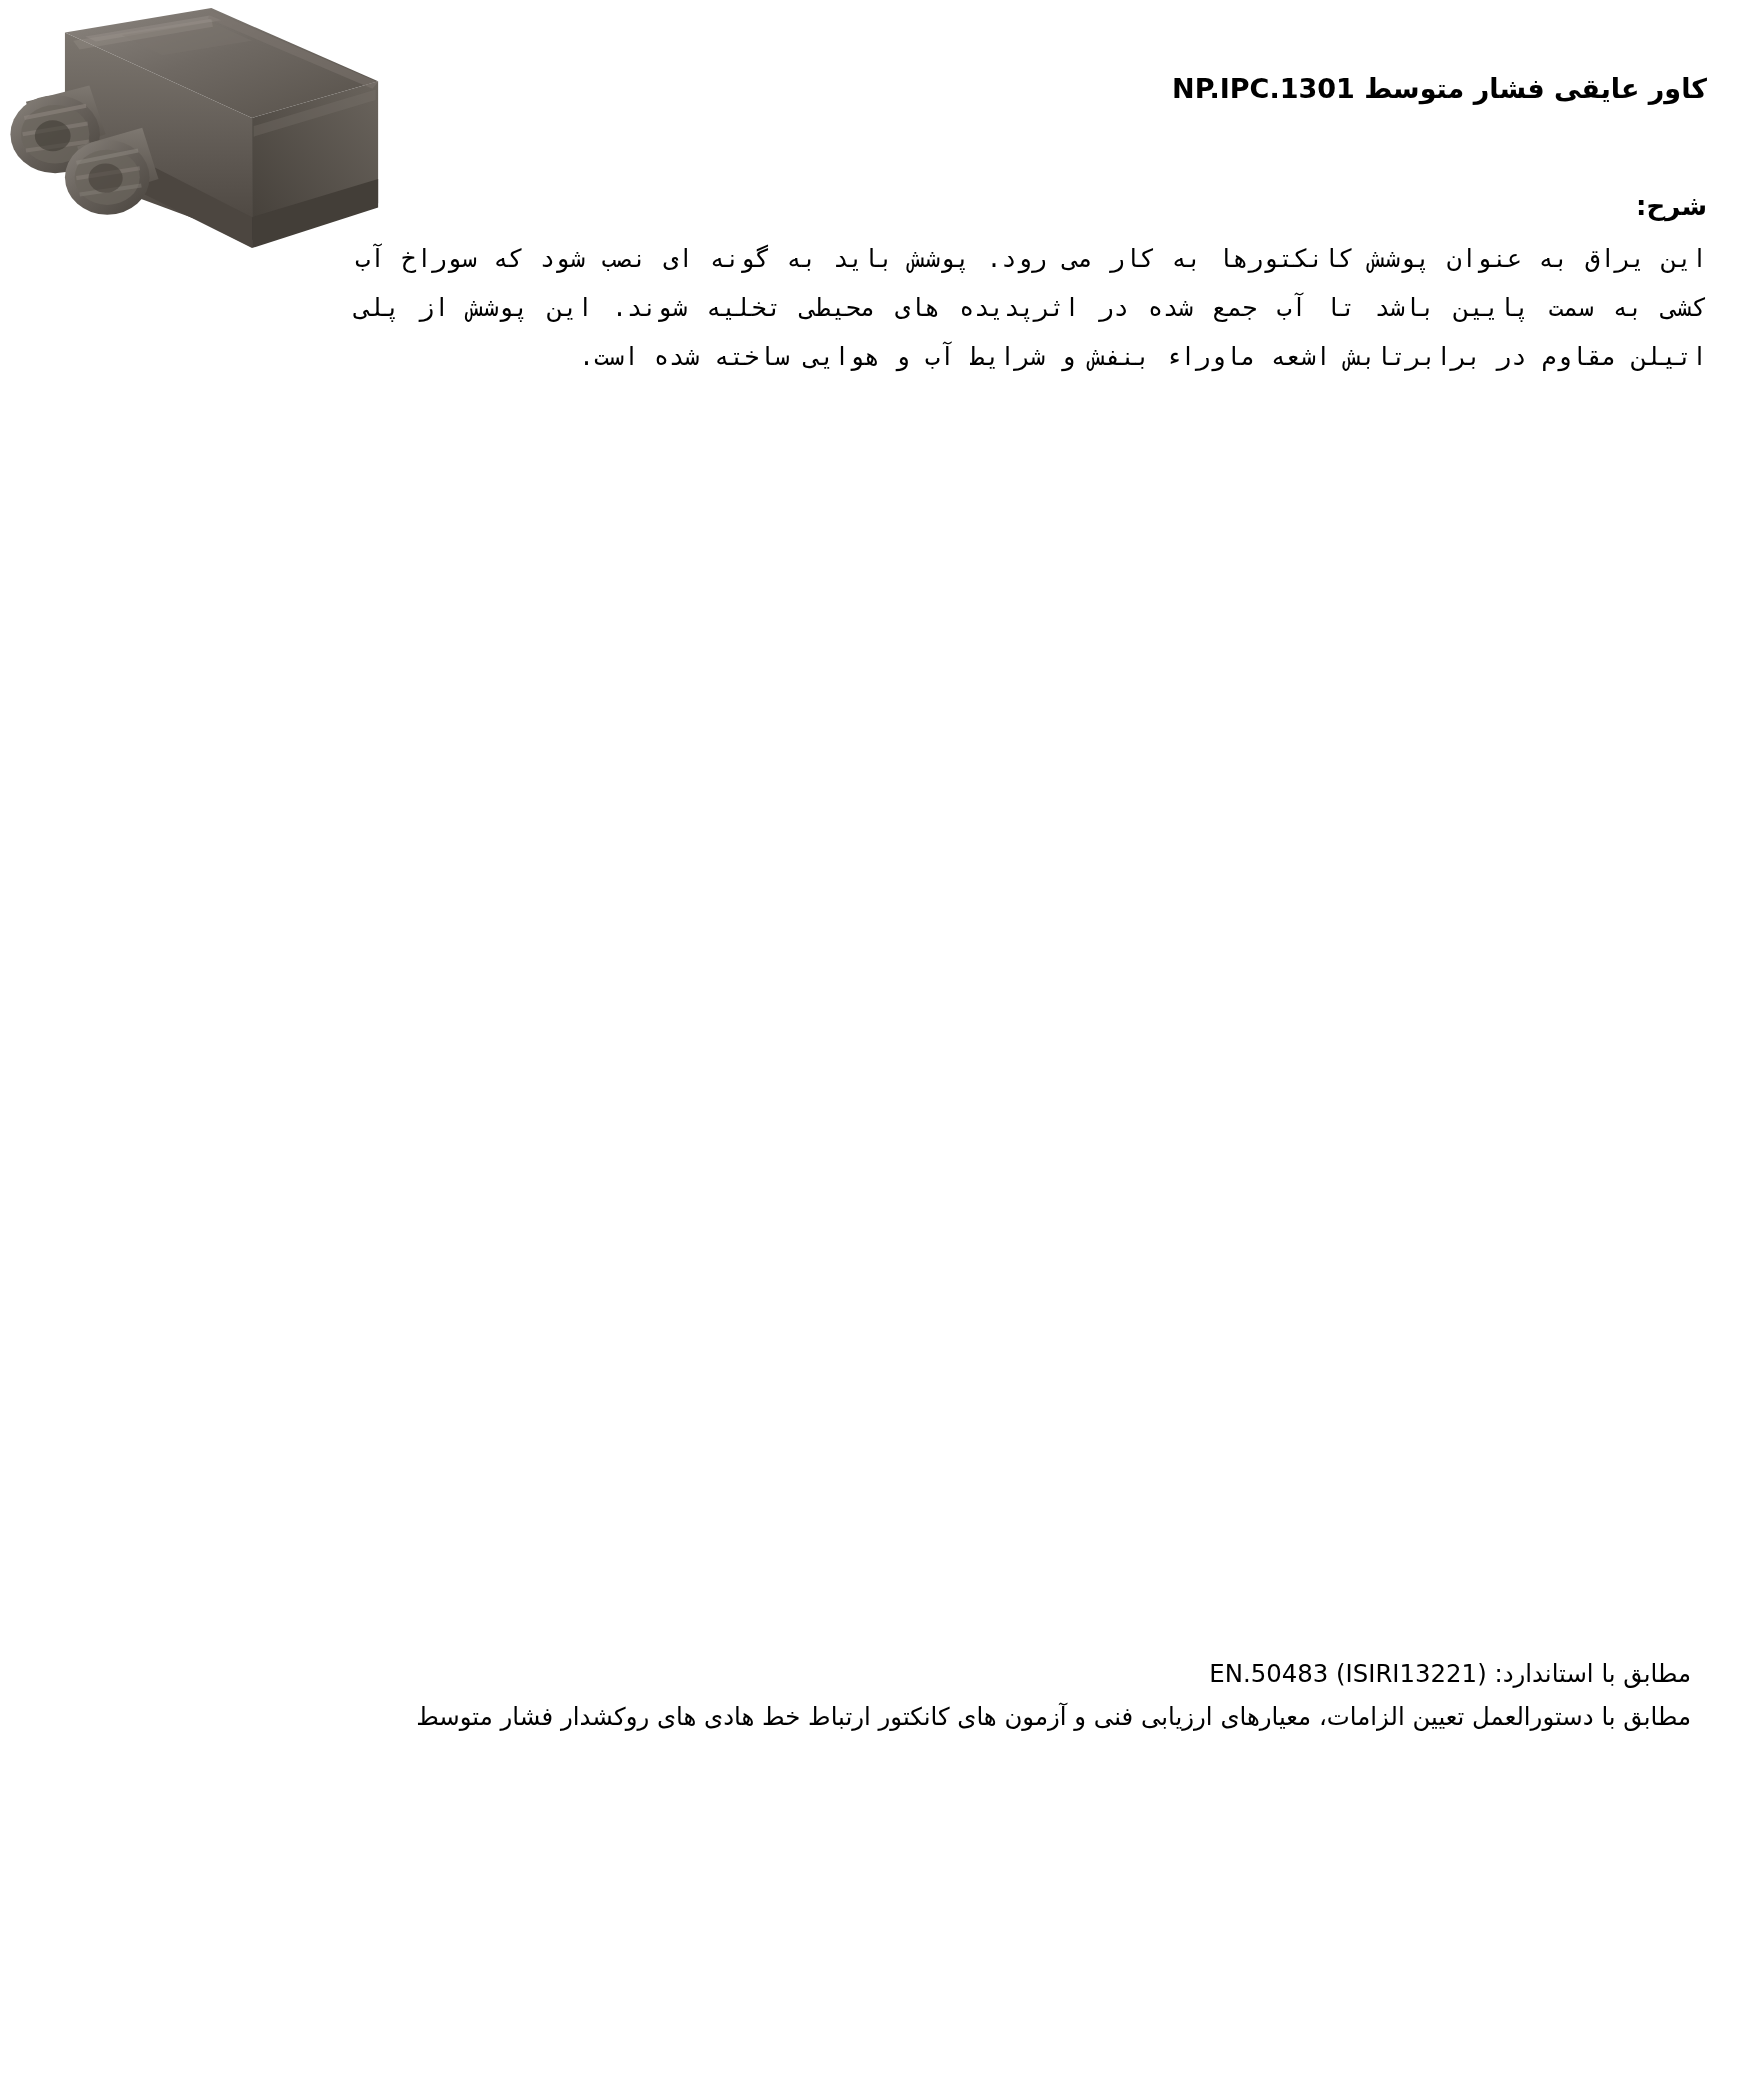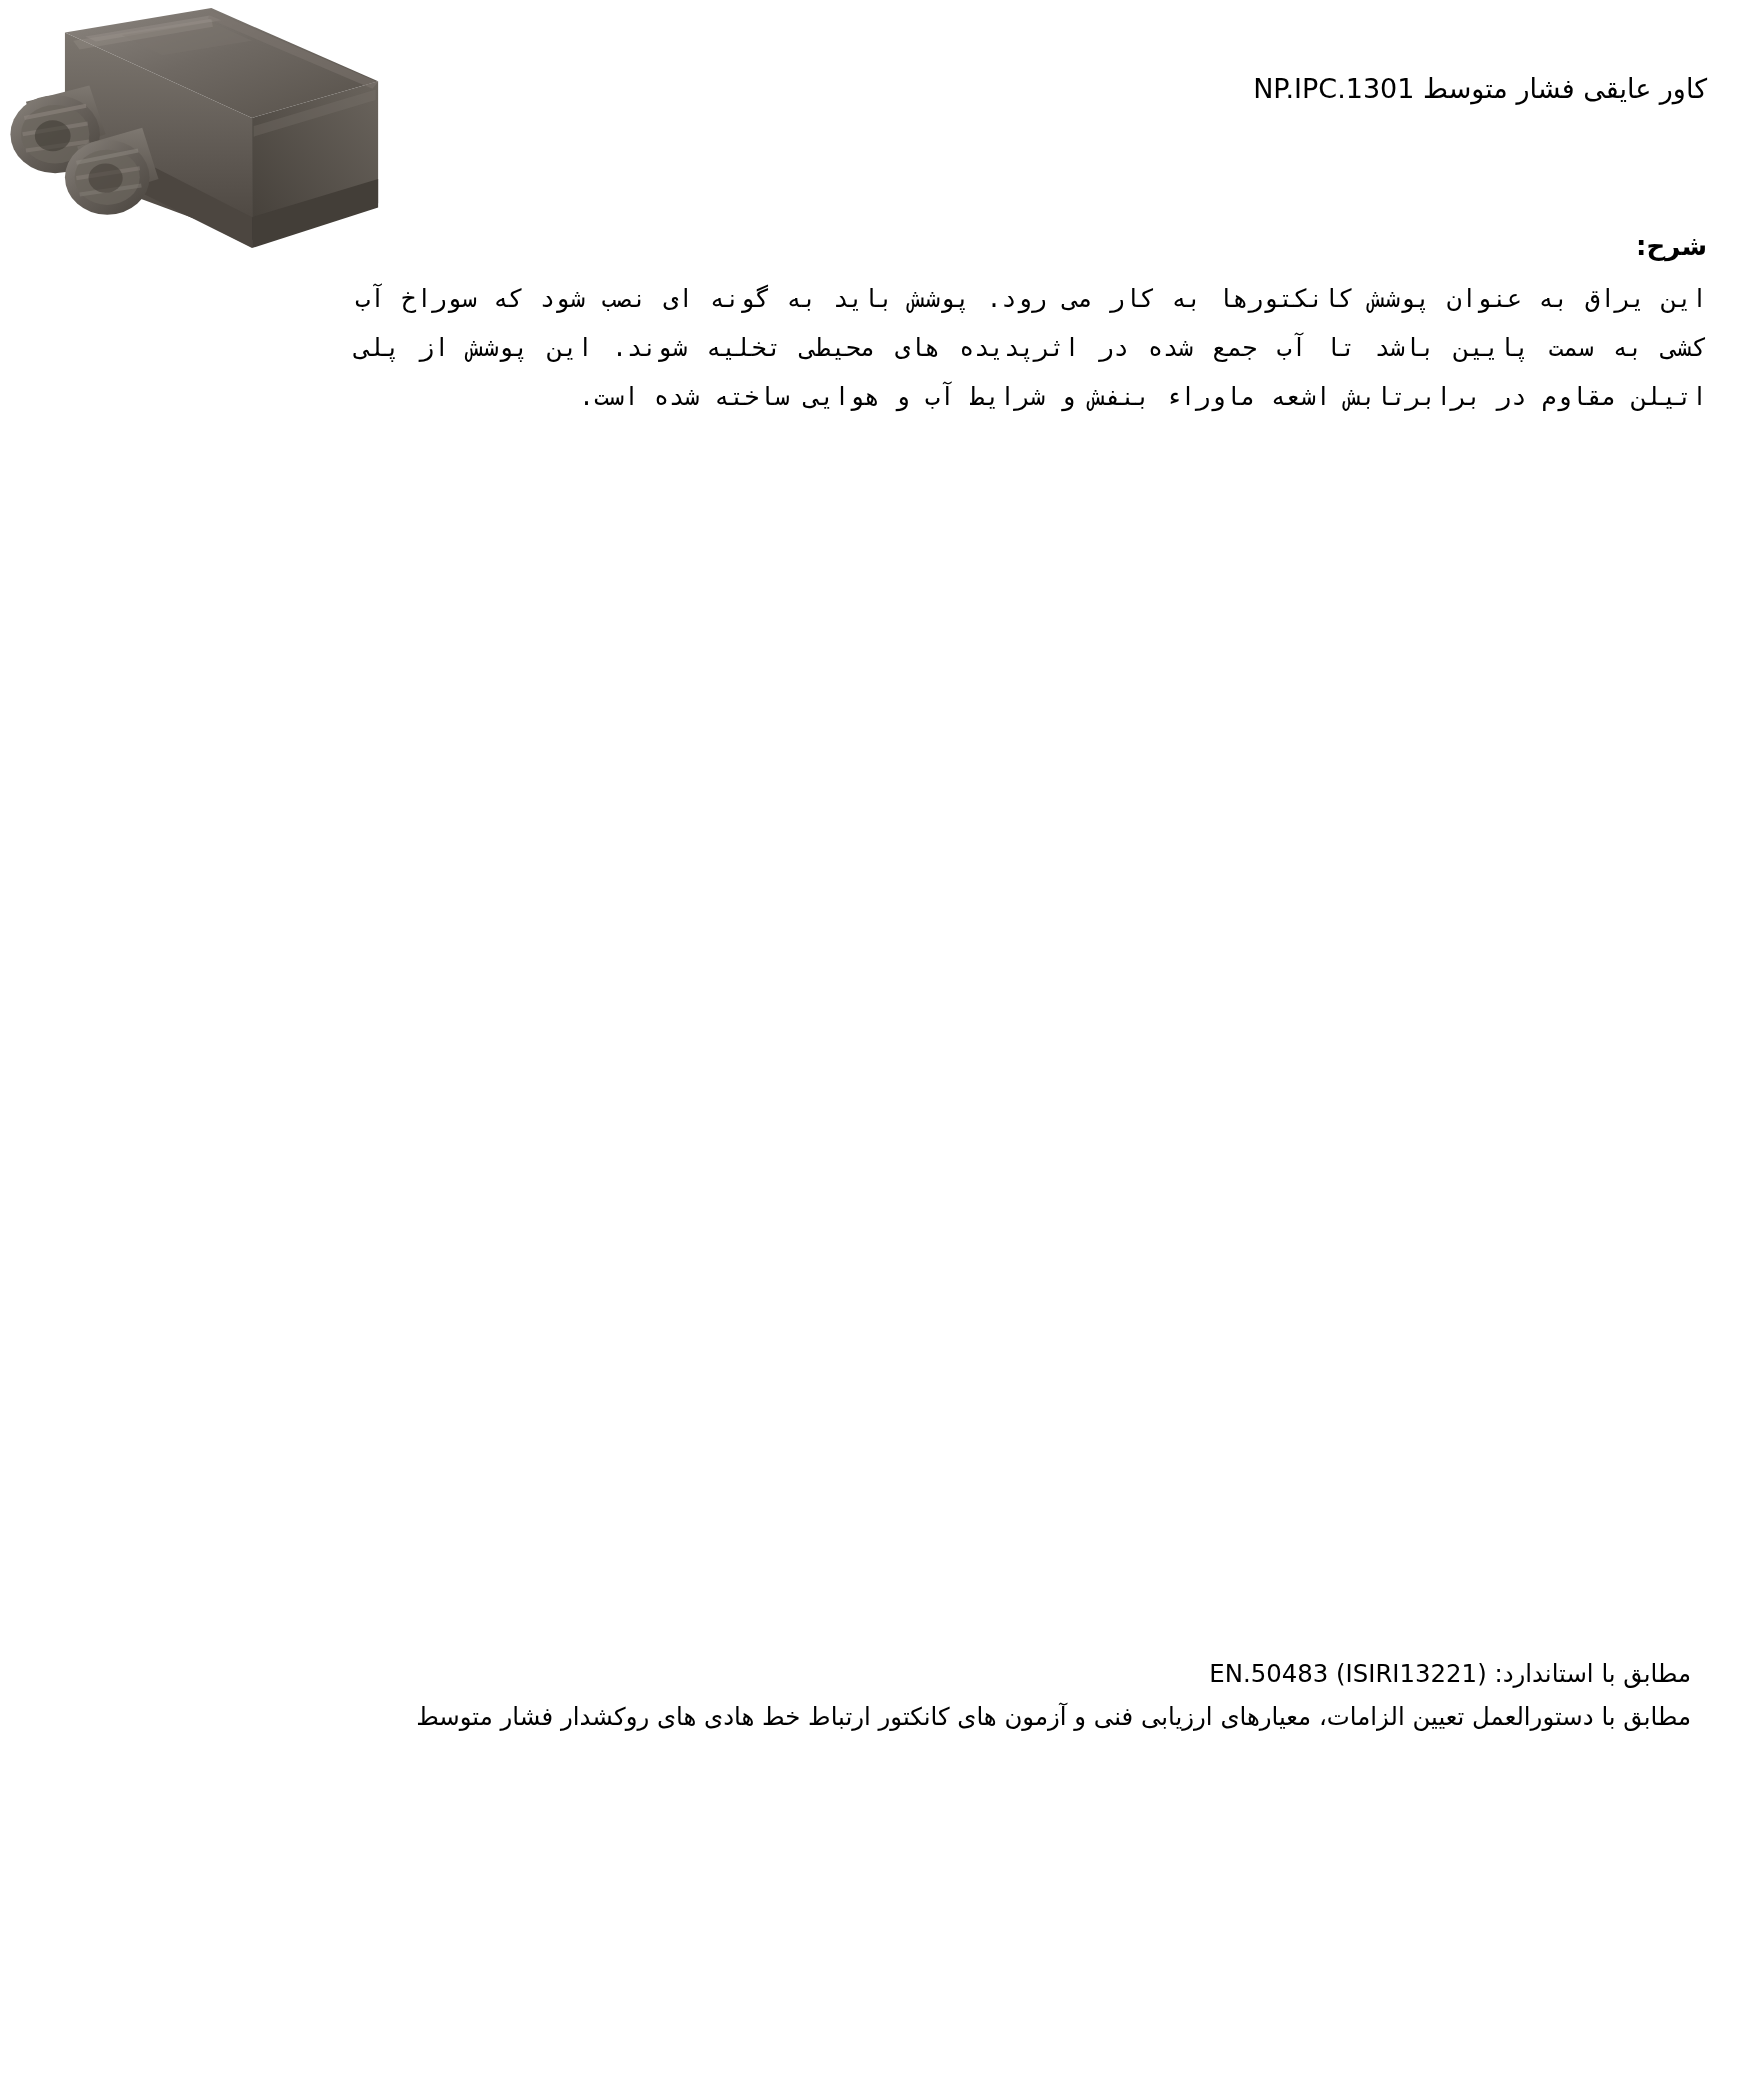--- a/index.html
+++ b/index.html
@@ -42,21 +42,21 @@
     right: 49px;
     top: 0;
     width: 1352px;
     text-align: right;
     direction: rtl;
   }
 
   .title {
     margin-top: 69px;
     font-size: 27px;
-    font-weight: normal;
+    font-weight: bold;
     line-height: 1.5;
     letter-spacing: 0;
   }
 
   .section-heading {
     font-size: 26px;
     font-weight: bold;
     line-height: 1.5;
   }
 
@@ -66,21 +66,20 @@
     text-align: justify;
     text-align-last: right;
     font-family: Liberation Mono, monospace;
   }
 
   .block-description {
     position: absolute;
     right: 0;
     top: 187px;
     width: 1352px;
-    margin-top: 40px;
   }
   .block-description .section-heading { margin-bottom: 11.4px; }
 
   .block-install {
     position: absolute;
     right: 0;
     top: 879px;
     width: 1352px;
   }
   .block-install .section-heading { margin-bottom: 11.4px; }

